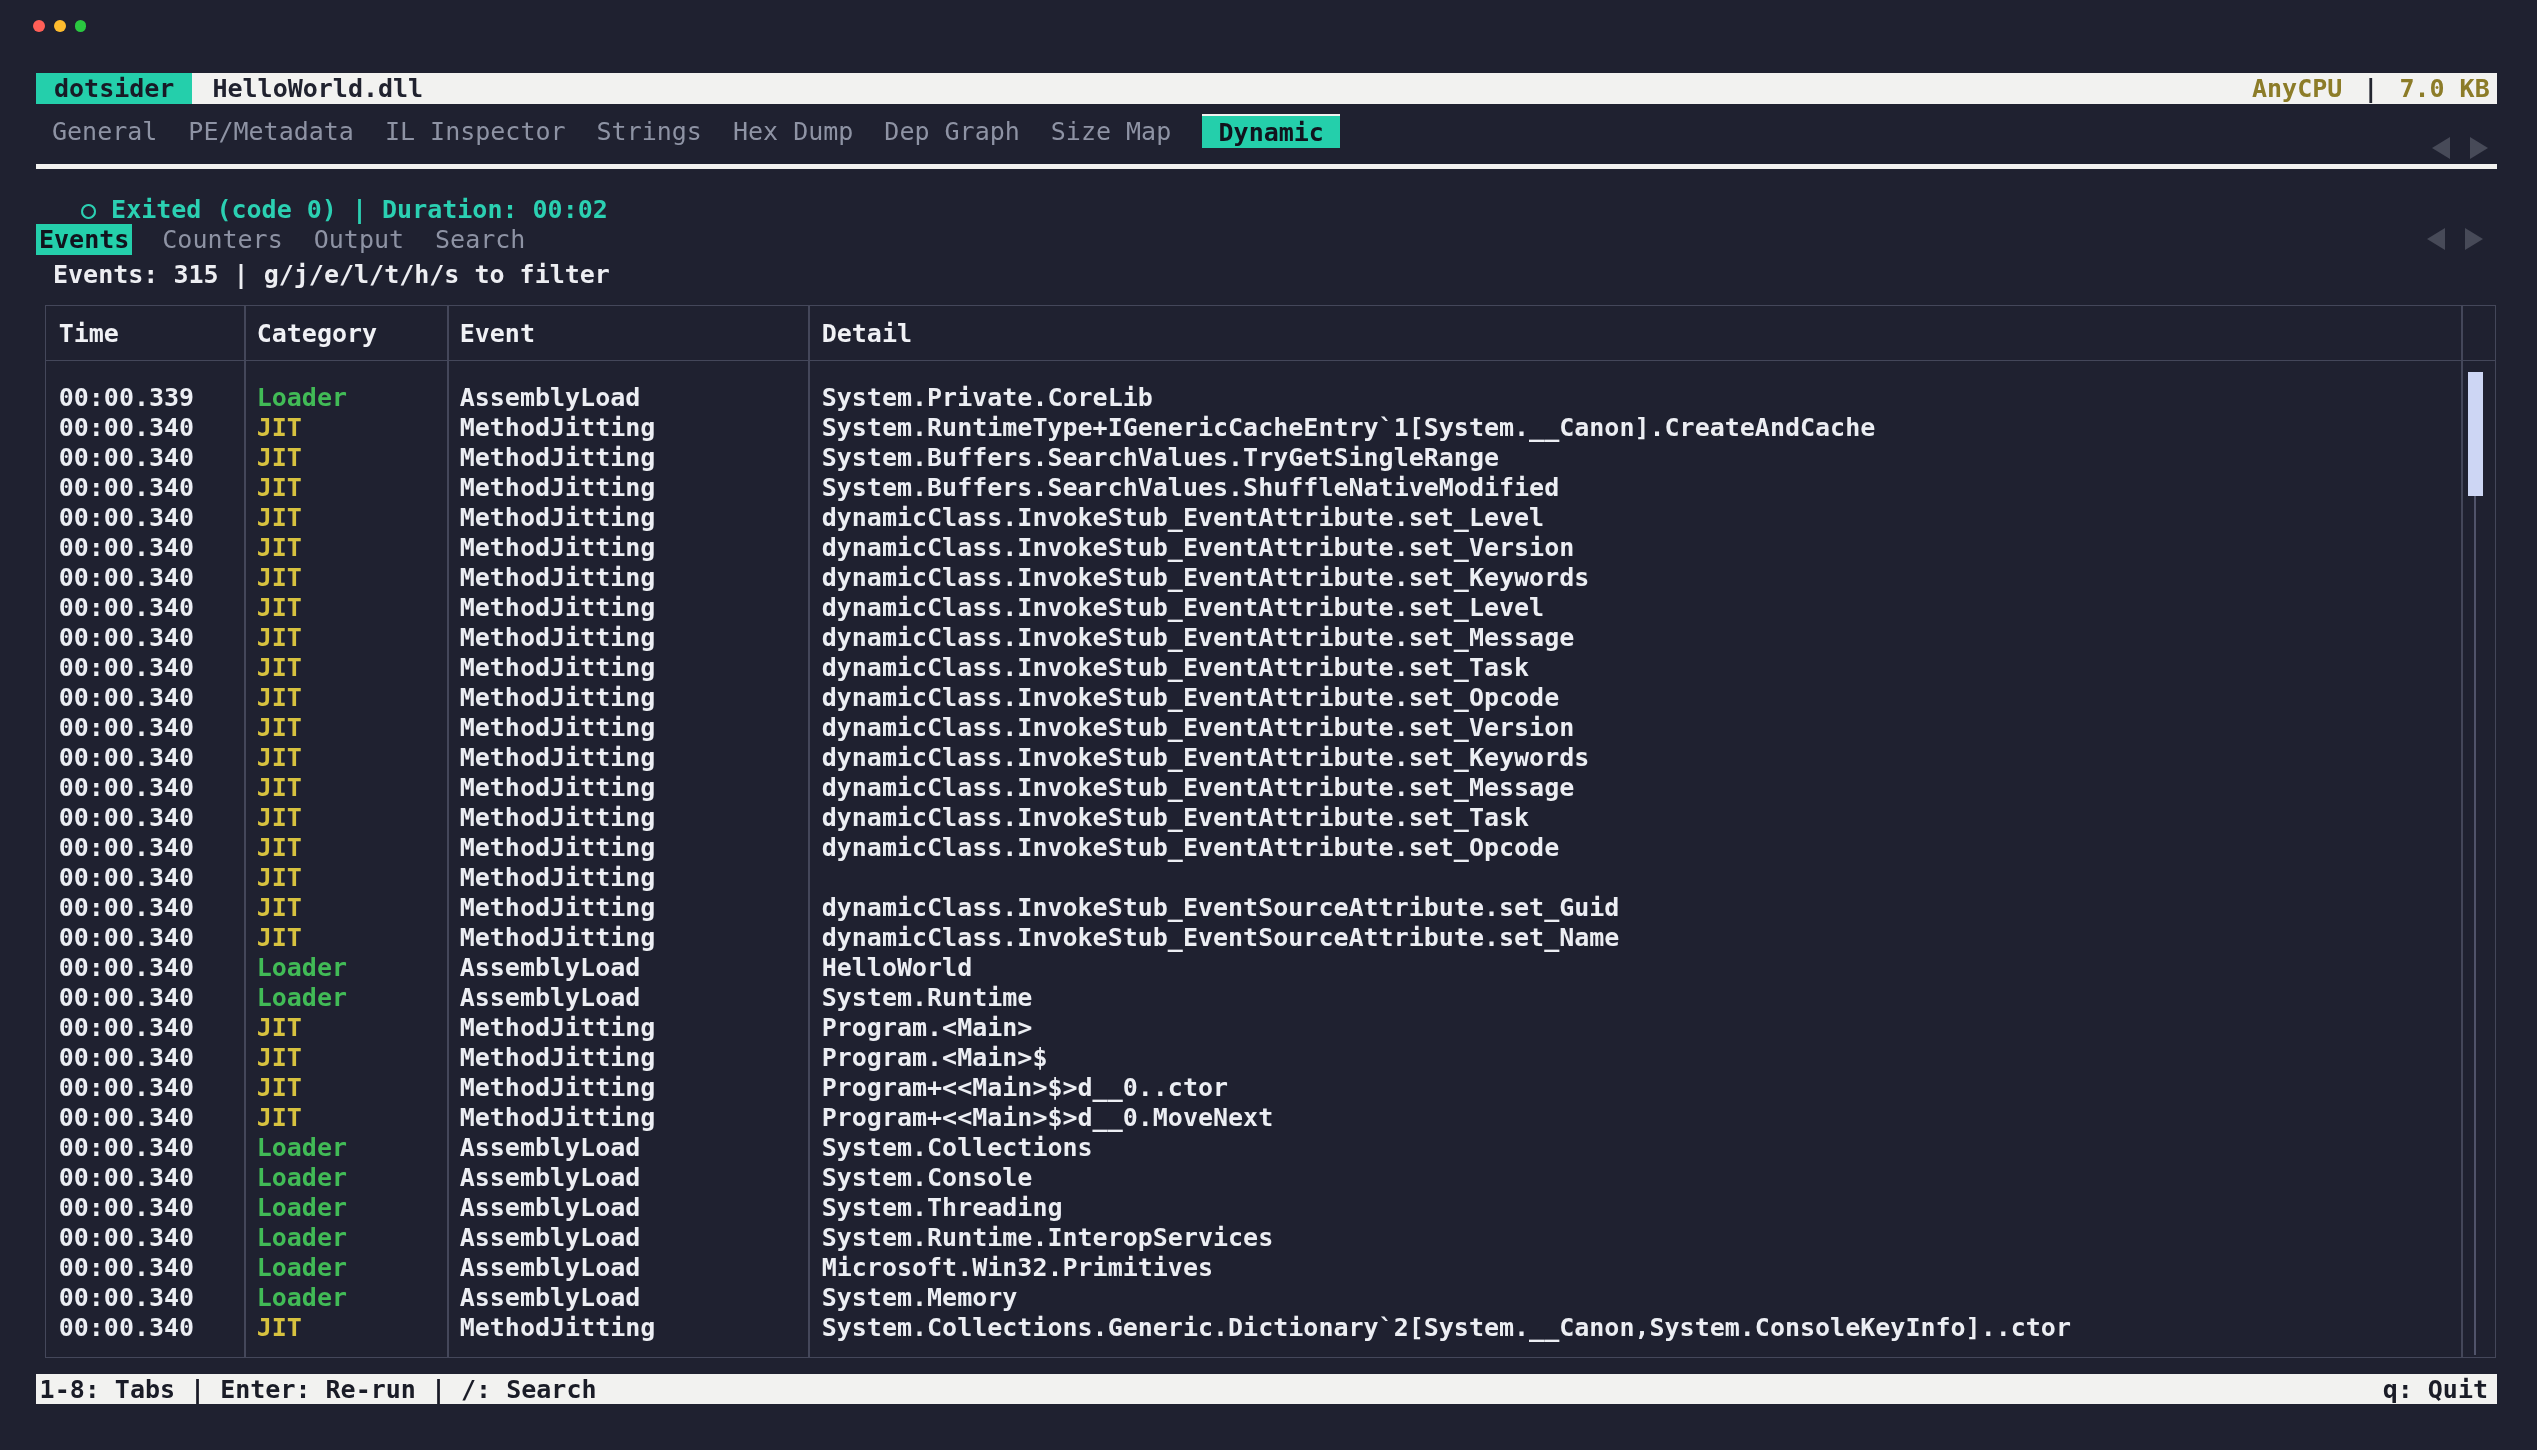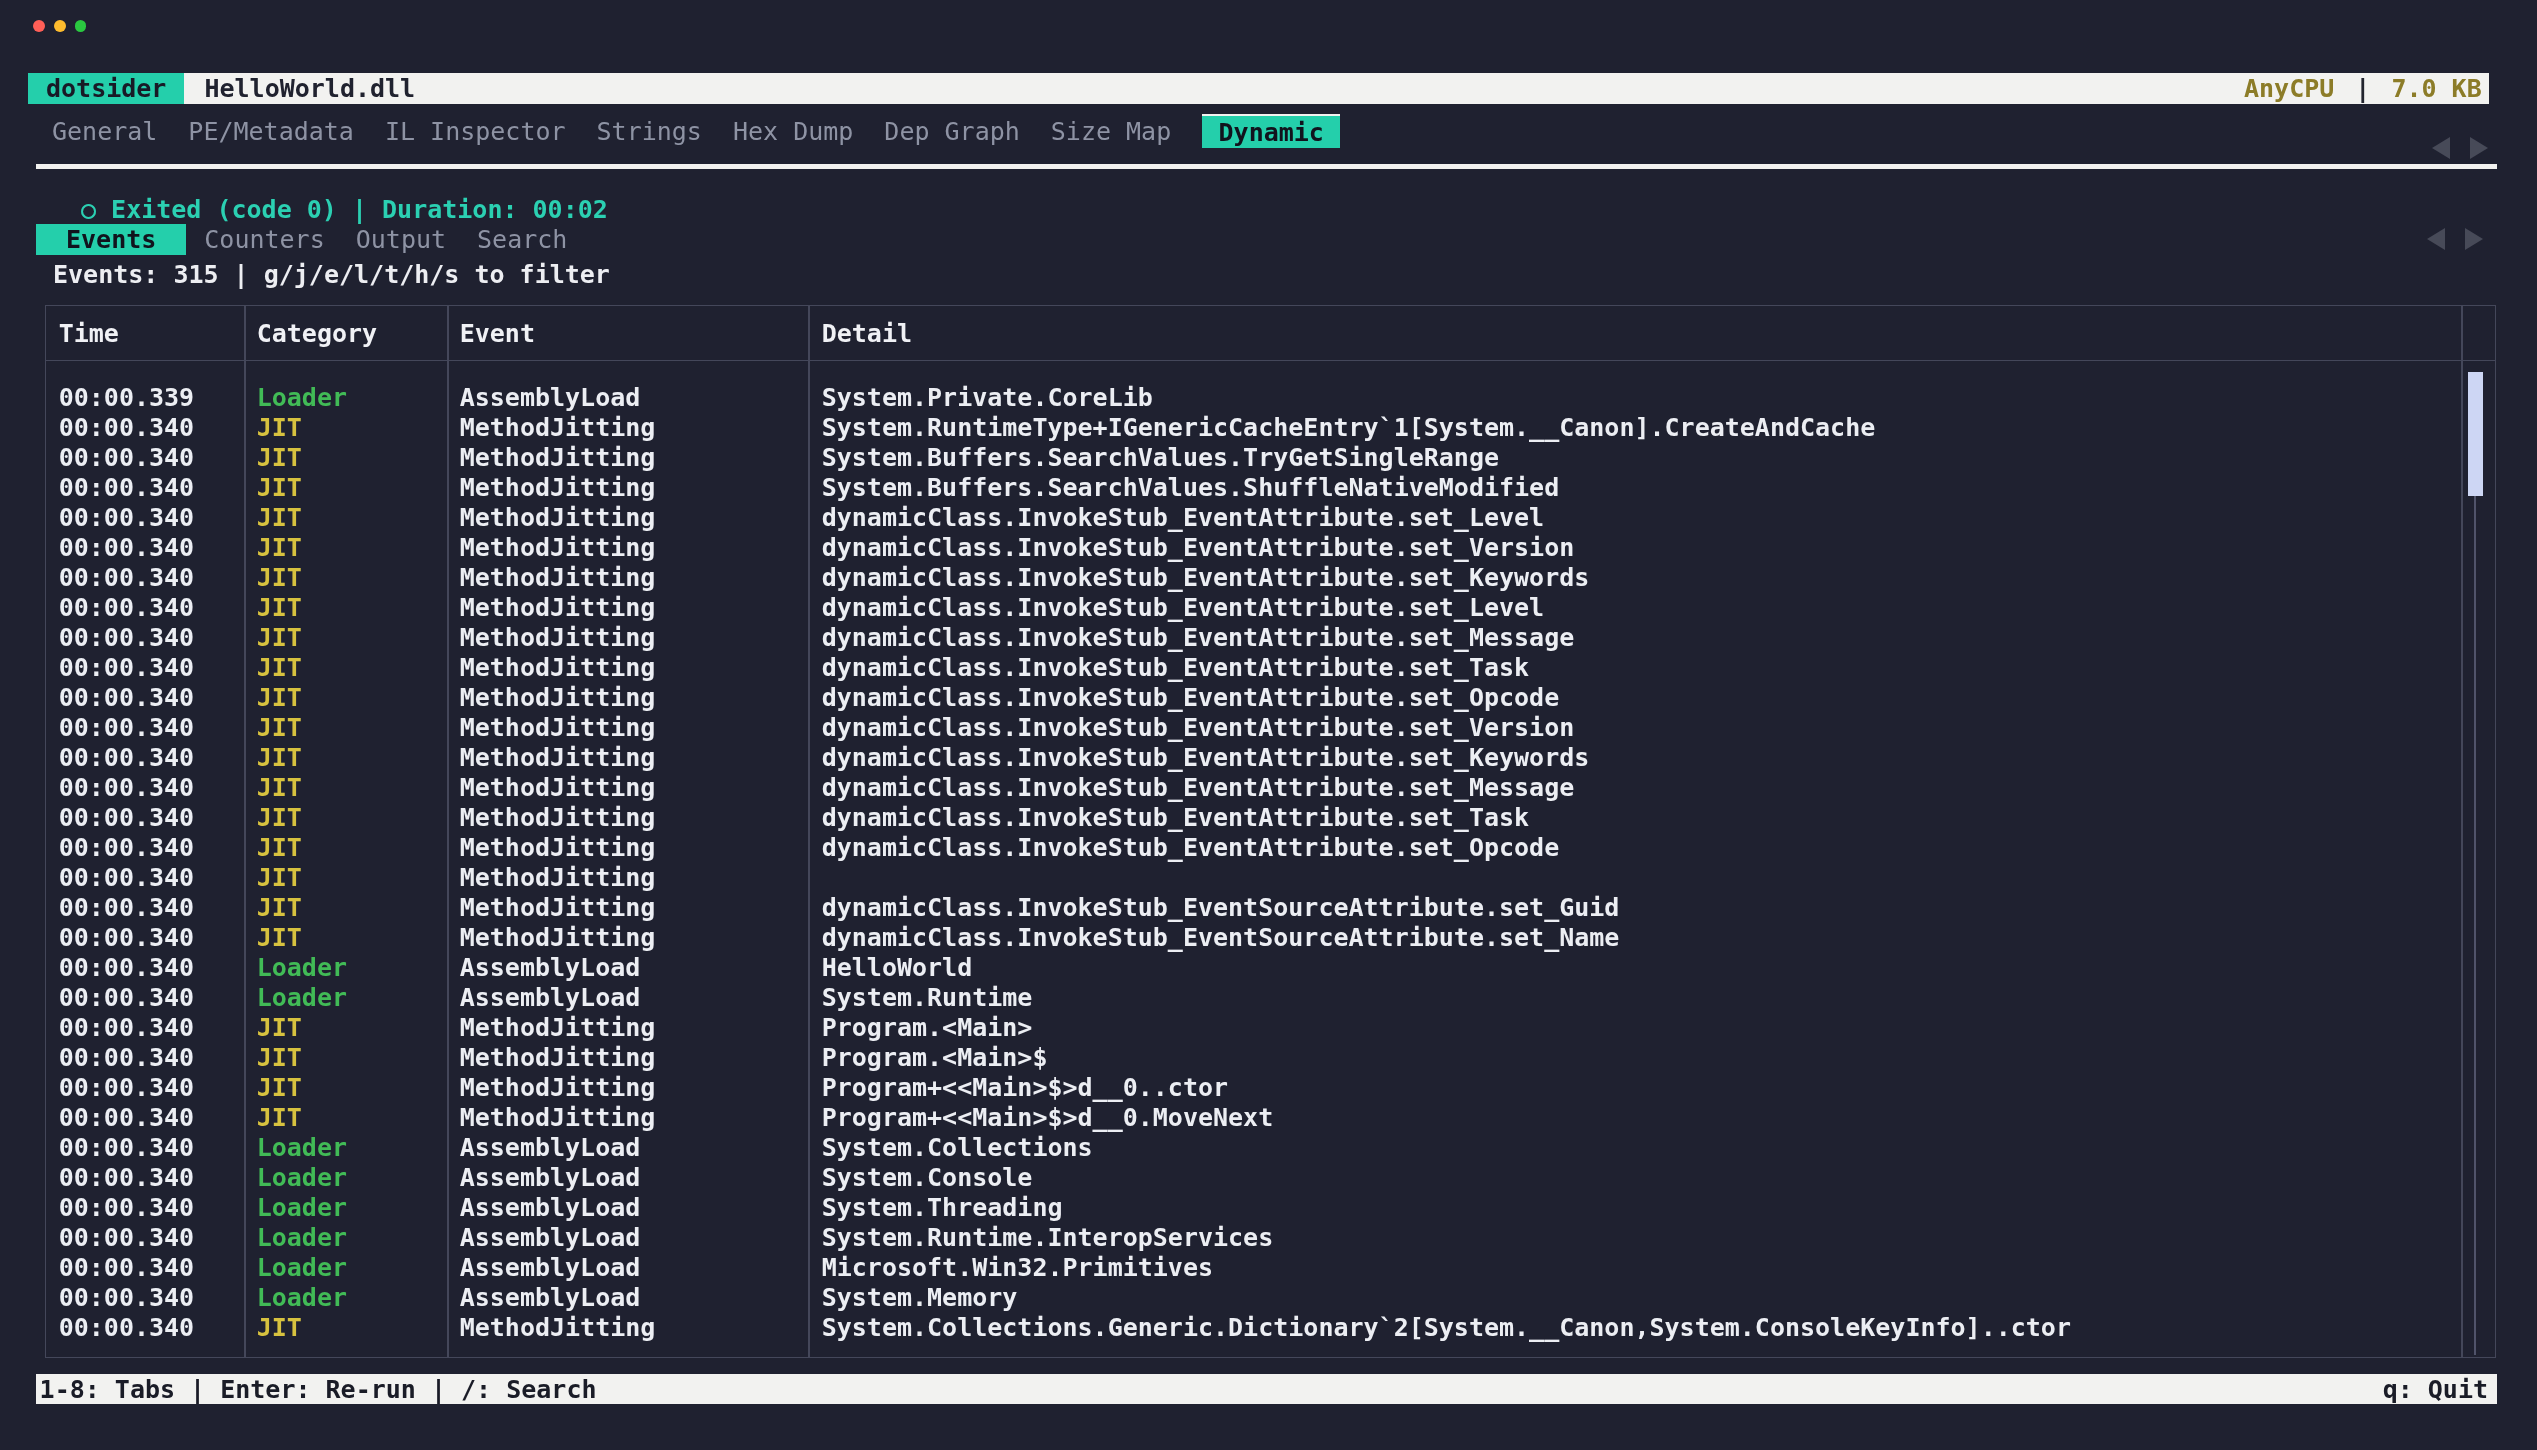--- a/index.html
+++ b/index.html
@@ -5,21 +5,21 @@
   html,body{margin:0;padding:0;background:#14151f;}
   .screen{
     position:relative;width:2538px;height:1450px;background:#1f2130;
     font-family:"DejaVu Sans Mono",monospace;font-size:25px;font-weight:700;
     overflow:hidden;color:#eceef3;
   }
   
   .traffic{position:absolute;left:33px;top:20px;display:flex;gap:9px;}
   .traffic span{width:11.8px;height:11.8px;border-radius:50%;display:block;}
   
-  .header-bar{position:absolute;left:28px;top:73px;width:2461px;height:31px;
+  .header-bar{position:absolute;left:36px;top:73px;width:2461px;height:31px;
     background:#f2f2f0;display:flex;align-items:center;}
   .app-chip{height:100%;display:flex;align-items:center;padding:0 18px;
     background:#24cfab;color:#181a26;}
   .file-name{color:#20222f;margin-left:20px;}
   .head-right{margin-left:auto;display:flex;align-items:center;gap:21px;padding-right:7.3px;}
   .olive{color:#8c7c28;}
   .head-pipe{color:#23252f;}
   
   .tab-row{position:absolute;left:52px;top:114px;height:34px;display:flex;align-items:center;}
   .tab{color:#8e93a4;font-weight:400;margin-right:31px;white-space:pre;cursor:default;}
@@ -31,21 +31,21 @@
   .nav-arrows.row1{left:2432px;top:137px;}
   .nav-arrows.row2{left:2427px;top:228px;}
   .tri{width:0;height:0;border-top:11.8px solid transparent;border-bottom:11.8px solid transparent;}
   .tri.left{border-right:18px solid #474a58;}
   .tri.right{border-left:18px solid #474a58;}
   
   .status-line{position:absolute;left:53px;top:194px;height:31px;line-height:31px;color:#2bd0b2;white-space:pre;margin-left:28px;}
   .subtab-row{position:absolute;left:36px;top:224px;height:31px;display:flex;align-items:center;}
   .subtab{color:#8e93a4;font-weight:400;margin-right:31px;cursor:default;}
   .subtab.active{background:#24cfab;color:#11131d;font-weight:700;height:31px;
-    display:flex;align-items:center;padding:0 30px;margin-right:18px;}
+    display:flex;align-items:center;padding:0 3px;margin-right:30px;}
   .filter-line{position:absolute;left:53px;top:259px;height:31px;line-height:31px;color:#edeef2;white-space:pre;}
   
   .etable{position:absolute;left:45px;top:305px;width:2451px;height:1053px;
     border:1.8px solid #44475a;box-sizing:border-box;}
   .col-line{position:absolute;top:0;bottom:0;width:1.8px;background:#44475a;}
   .thead{height:54px;border-bottom:1.8px solid #44475a;display:grid;
     grid-template-columns:198px 203px 362px 1653px 32px;align-items:center;color:#f0f1f5;}
   .thead div{padding-left:12.7px;}
   .tbody{position:absolute;left:0;right:0;top:56px;bottom:0;padding-top:21px;overflow:hidden;}
   .trow{display:grid;grid-template-columns:198px 203px 362px 1653px 32px;

